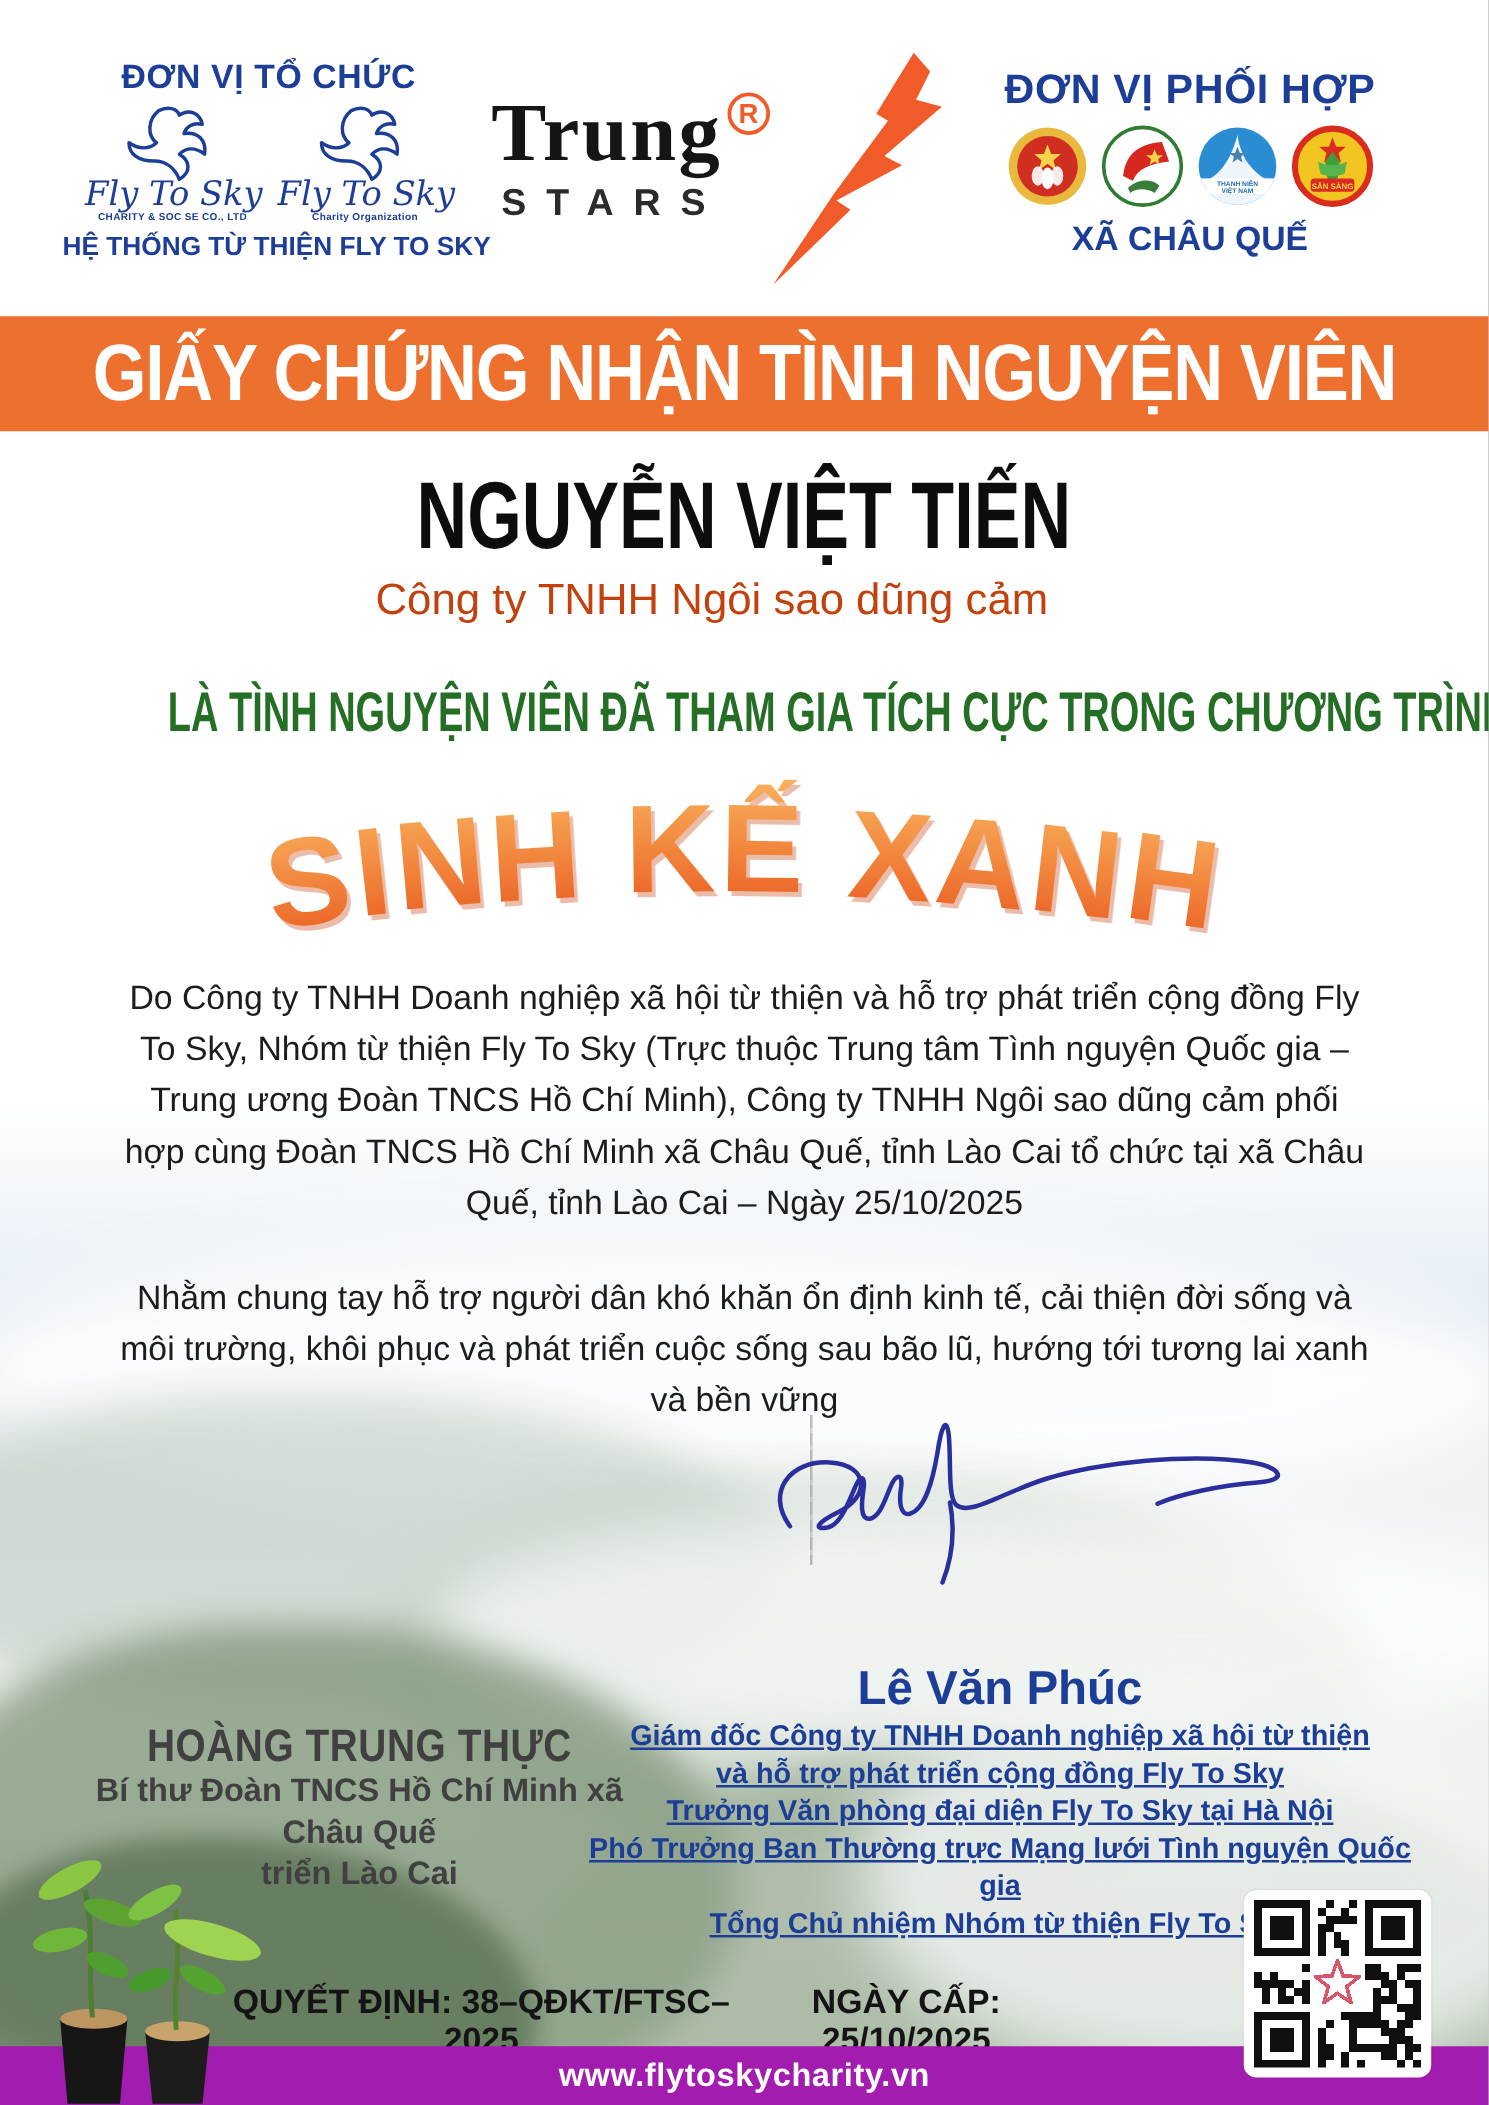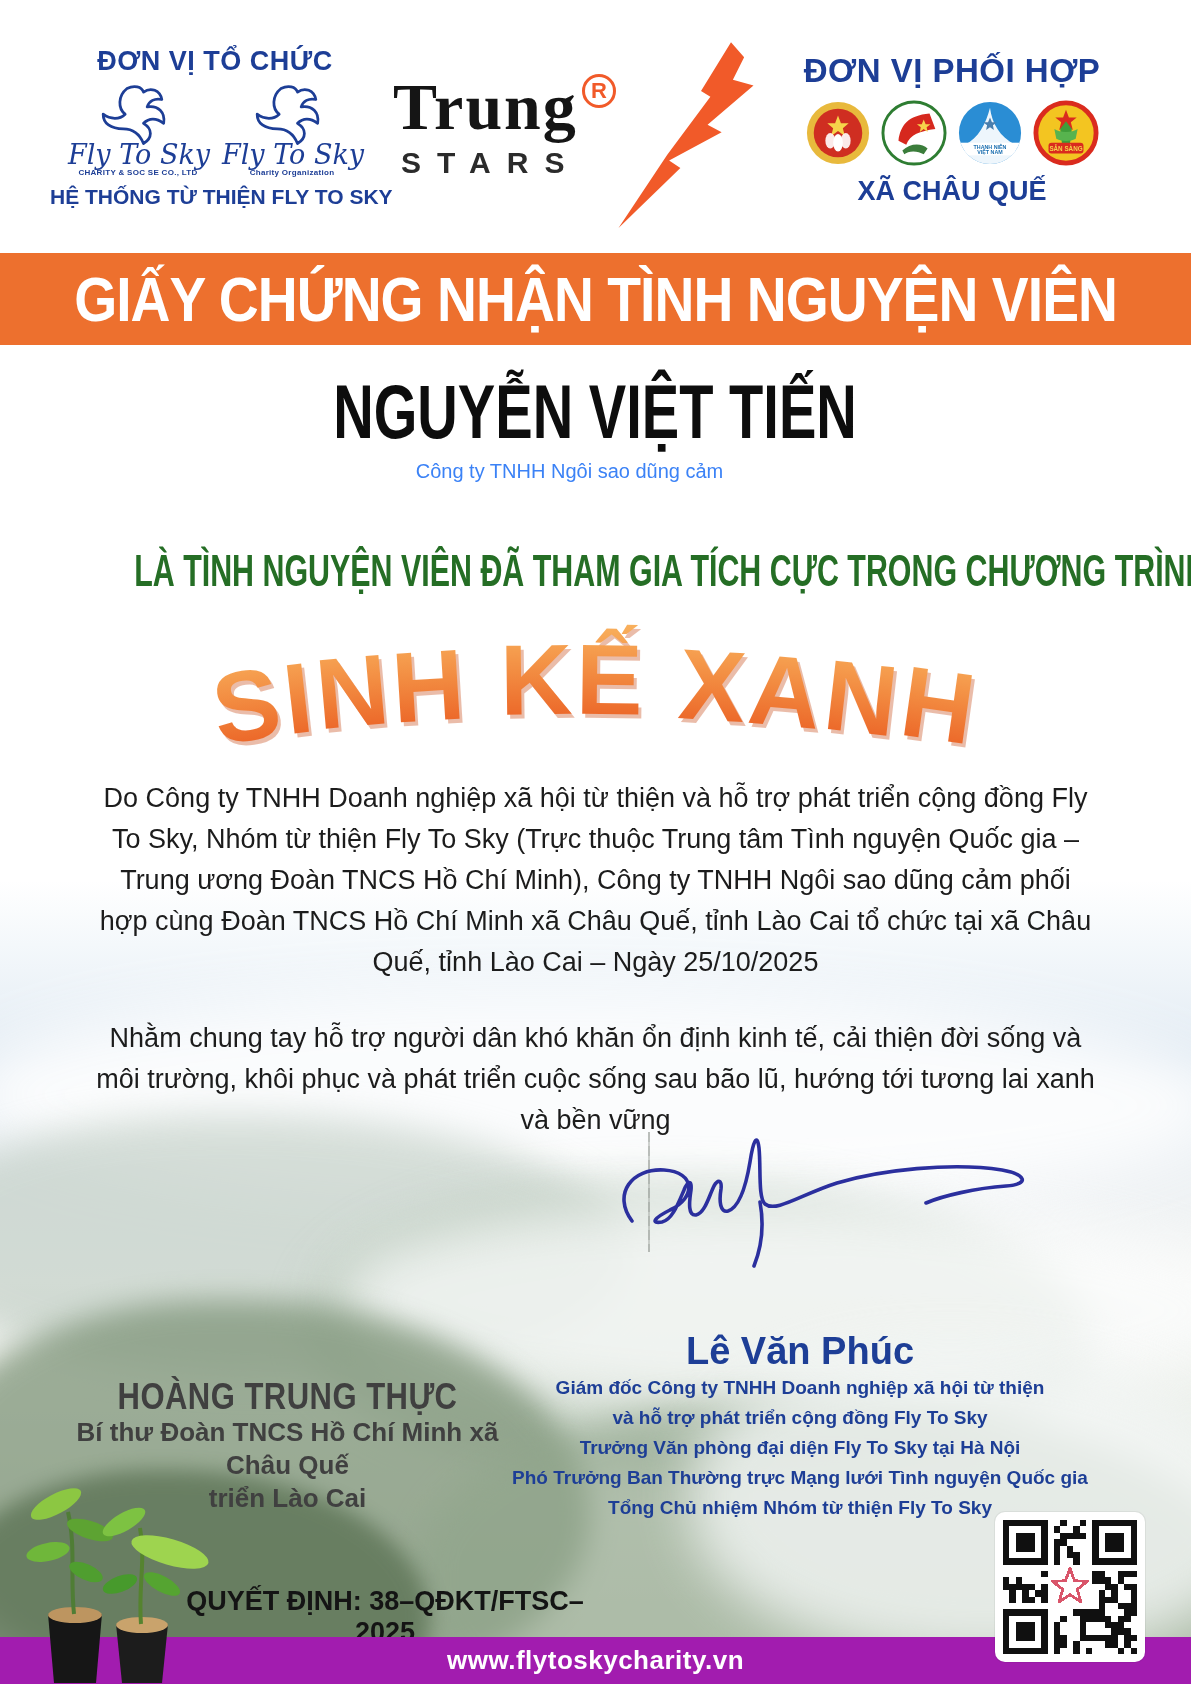--- a/index.html
+++ b/index.html
@@ -55,21 +55,21 @@
   
   .banner { left:0; top:253px; width:1191px; height:92px; background:#ed702e; z-index:2;
     display:flex; align-items:center; justify-content:center; }
   .banner-text { color:#ffffff; font-size:57px; font-weight:bold; letter-spacing:-1px;
     transform:scale(.97,1.12); white-space:nowrap; }
 
   
   .name { left:0; top:374px; width:1191px; z-index:2; }
   .name-text { display:inline-block; font-size:66px; font-weight:bold; color:#0d0d0d;
     letter-spacing:0; transform:scale(.85,1.15); white-space:nowrap; }
-  .org { left:0; top:460px; width:1139px; font-size:20px; color:#3b82f6; z-index:2; }
+  .org { left:0; top:460px; width:1139px; font-size:35px; color:#c2410c; z-index:2; }
 
   .statement { left:0; top:550px; width:1191px; z-index:2; }
   .statement-text { display:inline-block; color:#256e25; font-size:38px; font-weight:bold;
     transform:scale(.8,1.18); white-space:nowrap; }
 
   
   .program { left:0; top:614px; width:1191px; height:175px; z-index:2;
     filter:drop-shadow(3px 4px 0 rgba(196,62,10,.35)); }
   .program-word { font-size:100px; font-weight:bold; letter-spacing:4px; white-space:nowrap;
     display:inline-block; margin-top:34px; }
@@ -86,21 +86,21 @@
   .para2 { top:1018px; }
 
   
   .sign-svg { left:612px; top:1106px; z-index:2; }
   .sig-left { left:60px; top:1378px; width:455px; z-index:2; color:#404040; }
   .sig-left .sig-name { font-size:33px; font-weight:bold; letter-spacing:.5px;
     transform:scale(.94,1.1); }
   .sig-left .sig-line { font-size:26px; font-weight:bold; line-height:33px; }
   .sig-right { left:466px; top:1330px; width:668px; z-index:2; color:#1d3e96; }
   .sig-right .sig-name { font-size:38px; font-weight:bold; }
-  .sig-right .sig-line { font-size:19px; font-weight:bold; line-height:30px; }
+  .sig-right .sig-line { font-size:23px; font-weight:bold; line-height:30px;text-decoration:underline; }
 
   
   .decision { left:175px; top:1586px; width:420px; font-size:27px; font-weight:bold; color:#141414; z-index:2; }
   .issue-date { left:590px; top:1586px; width:270px; font-size:27px; font-weight:bold; color:#141414; z-index:2; }
 
   
   .footer { left:0; bottom:0; width:1191px; height:47px; background:#a21caf; z-index:3;
     display:flex; align-items:center; justify-content:center; }
   .footer-text { color:#fff; font-size:26px; font-weight:bold; letter-spacing:.5px; }
   .qr-card { left:995px; top:1512px; width:150px; height:150px; background:#fff; border-radius:10px;
@@ -236,20 +236,21 @@
   <div class="abs sig-right center">
     <div class="sig-name">Lê Văn Phúc</div>
     <div class="sig-line">Giám đốc Công ty TNHH Doanh nghiệp xã hội từ thiện</div>
     <div class="sig-line">và hỗ trợ phát triển cộng đồng Fly To Sky</div>
     <div class="sig-line">Trưởng Văn phòng đại diện Fly To Sky tại Hà Nội</div>
     <div class="sig-line">Phó Trưởng Ban Thường trực Mạng lưới Tình nguyện Quốc gia</div>
     <div class="sig-line">Tổng Chủ nhiệm Nhóm từ thiện Fly To Sky</div>
   </div>
 
   <div class="abs decision center">QUYẾT ĐỊNH: 38–QĐKT/FTSC–2025</div>
+  <div class="abs issue-date center">NGÀY CẤP: 25/10/2025</div>
 
   <div class="abs qr-card">
     <svg width="134" height="134" viewBox="0 0 21 21" shape-rendering="crispEdges">
       <g fill="#101010">
           <rect x="9" y="0" width="1" height="1"></rect>
           <rect x="12" y="0" width="1" height="1"></rect>
           <rect x="8" y="1" width="1" height="1"></rect>
           <rect x="11" y="1" width="1" height="1"></rect>
           <rect x="9" y="2" width="1" height="1"></rect>
           <rect x="10" y="2" width="1" height="1"></rect>

